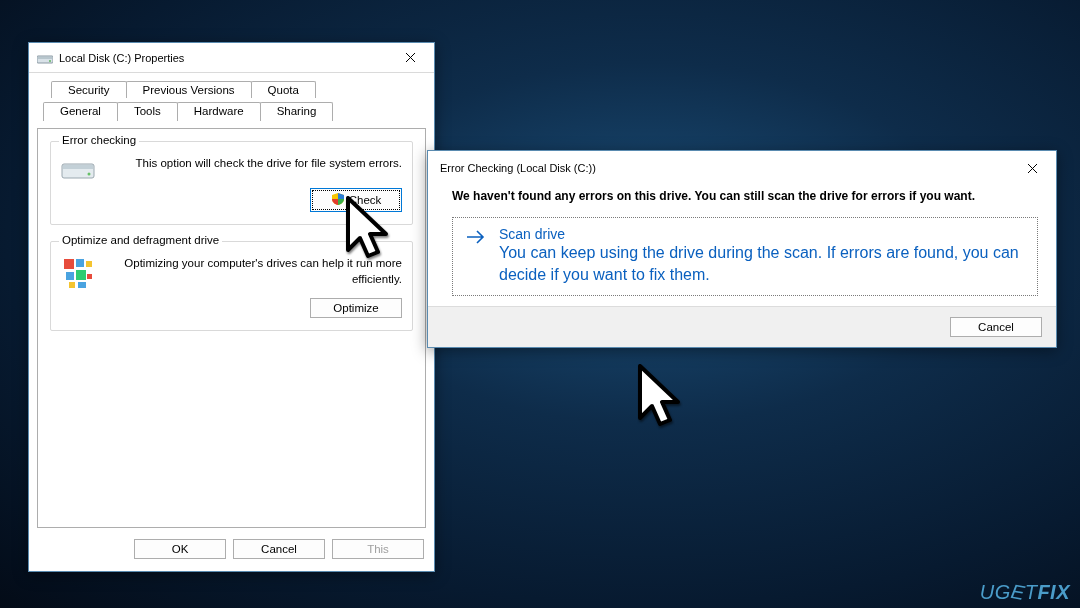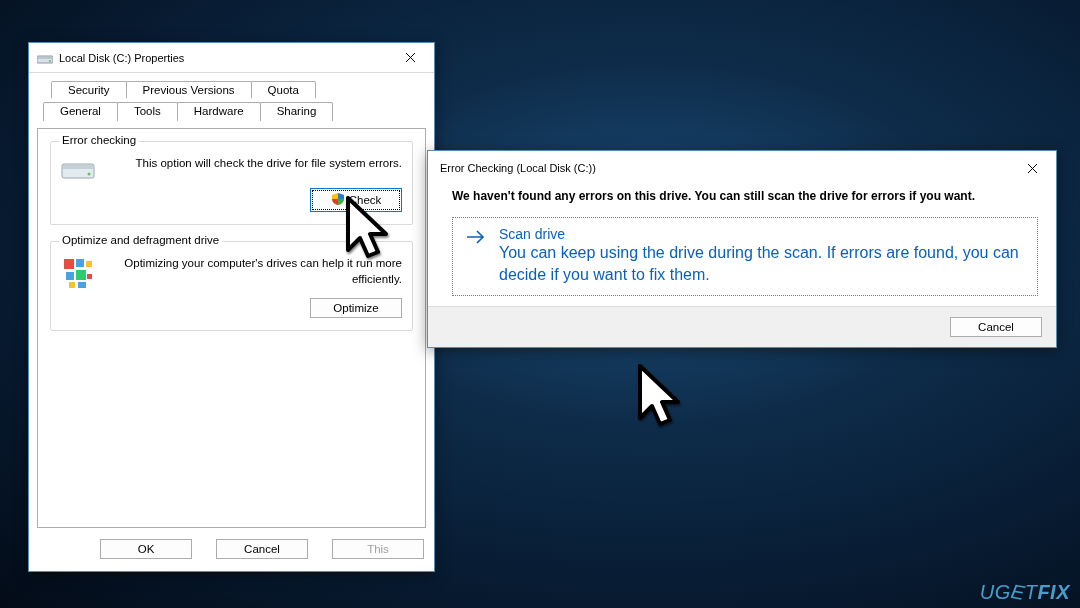--- a/index.html
+++ b/index.html
@@ -83,21 +83,21 @@
     font-size: 11.5px; color: #000;
     font-family: inherit;
   }
   .win-btn.focus { border: 1px solid #0078d7; outline: 1px dotted #000; outline-offset: -3px; }
   .win-btn.disabled { color: #a0a0a0; }
   .shield { display: inline-block; vertical-align: -2px; margin-right: 4px; }
 
   .bottom-buttons {
     border-top: 1px solid #dadada00;
     padding: 10px 10px 12px 0;
-    display: flex; gap: 24px; justify-content: flex-end;
+    display: flex; gap: 7px; justify-content: flex-end;
     background: #fff;
   }
 
   .drive-ico-box { width: 34px; height: 24px; flex: 0 0 34px; }
   .defrag-ico-box { width: 34px; height: 34px; flex: 0 0 34px; }
 
   
   .err-window {
     position: absolute; left: 427px; top: 150px;
     width: 630px;

